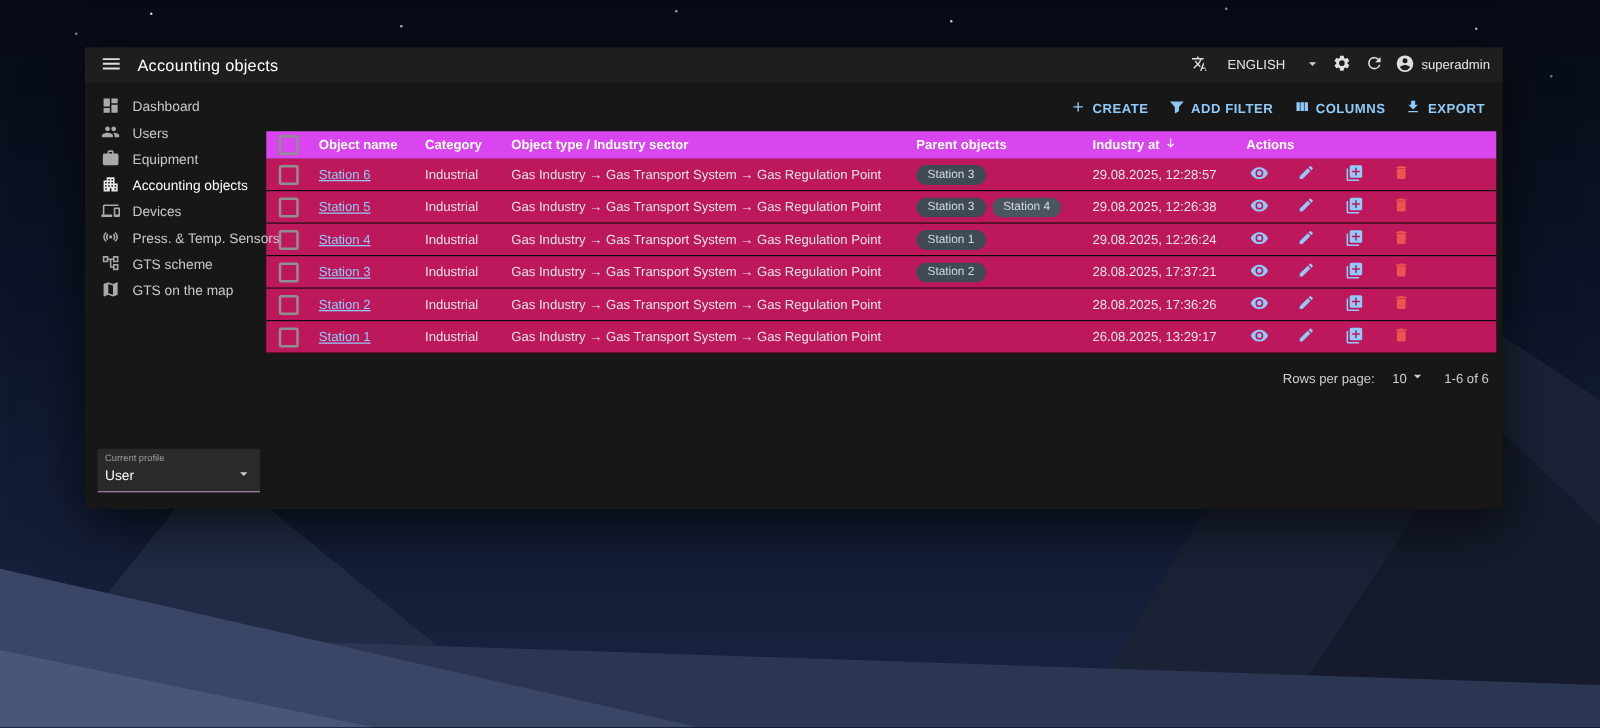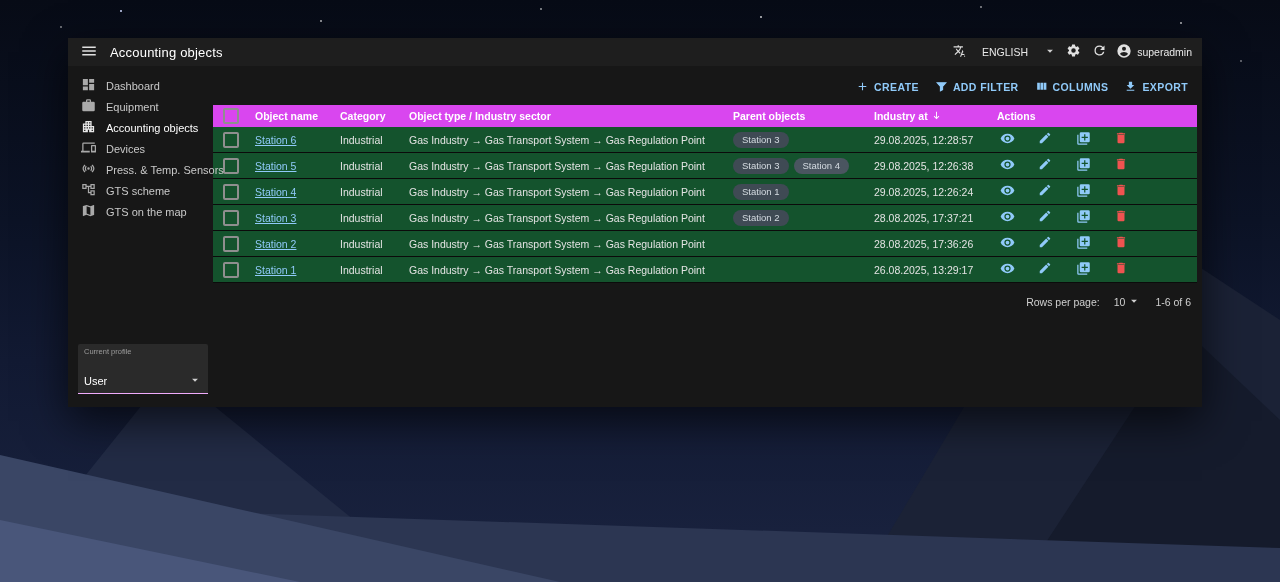--- a/index.html
+++ b/index.html
@@ -25,30 +25,30 @@
   .window-body{flex:1;display:flex;position:relative;background:#171717;}
   .sidebar{width:145px;flex:0 0 auto;padding-top:9px;position:relative;}
   .side-item{height:21px;display:flex;align-items:center;gap:10px;padding-left:13px;
     color:#c9c9c9;font-size:11px;cursor:pointer;white-space:nowrap;}
   .side-item svg{fill:#a9a9a9;flex:0 0 auto;}
   .side-item.active{color:#ffffff;}
   .side-item.active svg{fill:#e8e8e8;}
   .profile{position:absolute;left:10px;bottom:13px;width:118px;background:#2a2a2a;
     border-bottom:1px solid #f0abfc;padding:3px 6px 4px 6px;cursor:pointer;border-radius:2px 2px 0 0;}
   .profile-label{font-size:7.5px;color:#9c9c9c;}
-  .profile-value{font-size:11px;color:#fff;margin-top:17px;display:flex;justify-content:space-between;align-items:center;}
+  .profile-value{font-size:11px;color:#fff;margin-top:1px;display:flex;justify-content:space-between;align-items:center;}
   
   .main{flex:1;display:flex;flex-direction:column;padding-right:5px;min-width:0;}
   .toolbar{display:flex;justify-content:flex-end;align-items:center;gap:8px;height:24px;margin:9px 5px 6px 0;}
   .tb-btn{display:flex;align-items:center;gap:5px;color:#90caf9;font-size:10.5px;font-weight:bold;
     letter-spacing:.4px;cursor:pointer;background:none;border:0;padding:2px 4px;}
   .tb-btn svg{fill:#90caf9;}
   .grid-row{display:grid;grid-template-columns:36px 85px 69px 324px 141px 123px 1fr;align-items:center;}
   .thead{background:#d946ef;height:22px;color:#fff;font-size:10.5px;font-weight:bold;}
-  .trow{height:25px;background:#14532d;border-bottom:1px solid #0b0b0b;font-size:10.5px;color:#e3e3e3;}
+  .trow{height:25px;background:#be185d;border-bottom:1px solid #0b0b0b;font-size:10.5px;color:#e3e3e3;}
   .cell{padding-left:6px;white-space:nowrap;overflow:hidden;}
   .cell-check{display:flex;justify-content:center;}
   .checkbox{width:12px;height:12px;border:2px solid #8f8f8f;border-radius:2px;background:transparent;cursor:pointer;}
   .link{color:#90caf9;text-decoration:underline;cursor:pointer;}
   .created-h{display:flex;align-items:center;gap:3px;cursor:pointer;}
   .chips{display:flex;gap:5px;}
   .chip{background:#3f4a54;color:#d4dbe1;font-size:9.5px;height:16px;line-height:16px;
     padding:0 9px;border-radius:8px;white-space:nowrap;}
   .chip.alt{background:#4a5560;}
   .actions{display:flex;gap:14px;padding-left:4px;}
@@ -127,20 +127,26 @@
   </div>
 
   <div class="window-body">
 
     <div class="sidebar">
       <div class="side-item">
         <span><svg width="15" height="15" viewBox="0 0 24 24">
               <path d="M3 13h8V3H3v10zm0 8h8v-6H3v6zm10 0h8V11h-8v10zm0-18v6h8V3h-8z"></path>
             </svg></span>
         <span>Dashboard</span>
+      </div>
+      <div class="side-item">
+        <span><svg width="15" height="15" viewBox="0 0 24 24">
+              <path d="M16 11c1.66 0 2.99-1.34 2.99-3S17.66 5 16 5s-3 1.34-3 3 1.34 3 3 3zm-8 0c1.66 0 2.99-1.34 2.99-3S9.66 5 8 5 5 6.34 5 8s1.34 3 3 3zm0 2c-2.33 0-7 1.17-7 3.5V19h14v-2.5c0-2.33-4.67-3.5-7-3.5zm8 0c-.29 0-.62.02-.97.05 1.16.84 1.97 1.97 1.97 3.45V19h6v-2.5c0-2.33-4.67-3.5-7-3.5z"></path>
+            </svg></span>
+        <span>Users</span>
       </div>
       <div class="side-item">
         <span><svg width="15" height="15" viewBox="0 0 24 24">
               <path d="M20 6h-4V4a2 2 0 0 0-2-2h-4a2 2 0 0 0-2 2v2H4a2 2 0 0 0-2 2v11a2 2 0 0 0 2 2h16a2 2 0 0 0 2-2V8a2 2 0 0 0-2-2zm-6 0h-4V4h4v2z"></path>
             </svg></span>
         <span>Equipment</span>
       </div>
       <div class="side-item active">
         <span><svg width="15" height="15" viewBox="0 0 24 24">
               <path d="M17 11V3H7v4H3v14h8v-4h2v4h8V11h-4zM7 19H5v-2h2v2zm0-4H5v-2h2v2zm0-4H5V9h2v2zm4 4H9v-2h2v2zm0-4H9V9h2v2zm0-4H9V5h2v2zm4 8h-2v-2h2v2zm0-4h-2V9h2v2zm0-4h-2V5h2v2zm4 12h-2v-2h2v2zm0-4h-2v-2h2v2z"></path>

